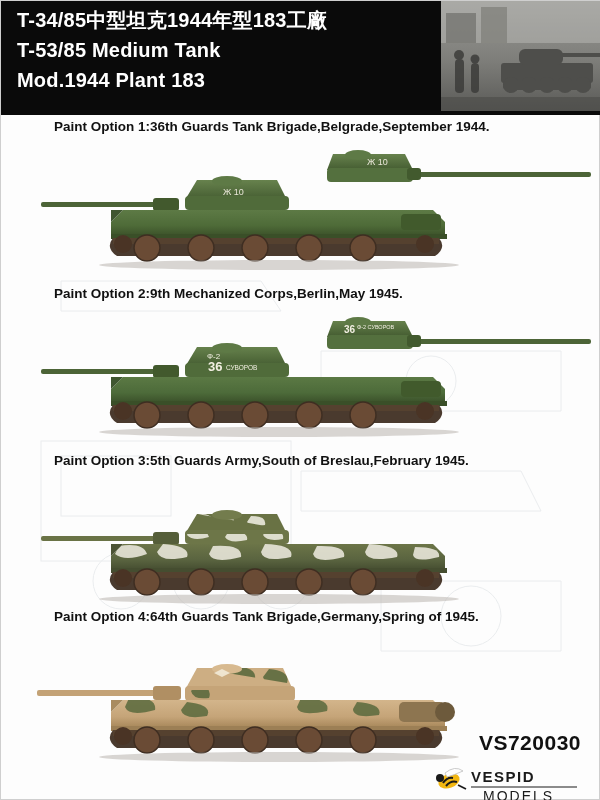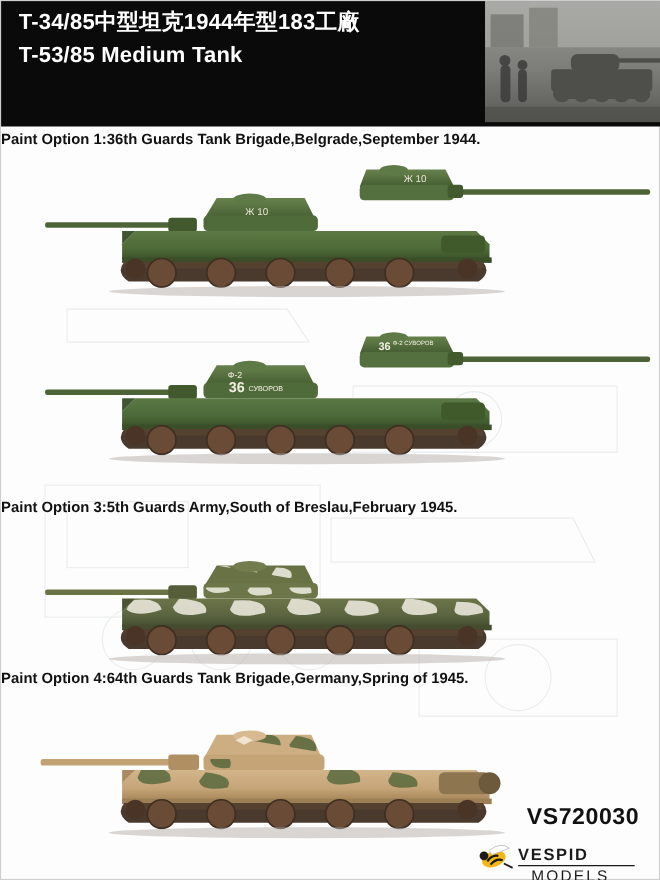--- a/index.html
+++ b/index.html
@@ -43,20 +43,22 @@
     line-height:1.25;
   }
   .t-cn{font-size:20px;}
   .t-en1{font-size:20px;margin-top:5px;}
   .t-en2{font-size:20px;margin-top:5px;}
 
   
   .option{position:absolute;left:0;width:600px;}
   .option-title{
     font-size:13.5px;font-weight:bold;color:#111;
+    margin-left:22px;
+    padding-left:31px;
   }
   .art{
     position:relative;width:561px;height:auto;
   }
 
   .code{
     position:absolute;right:18px;top:706px;
     font-size:21px;font-weight:bold;letter-spacing:.5px;color:#111;margin-top:24px;
   }
   .logo{
@@ -120,20 +122,21 @@
           <circle cx="18" cy="54" r="5"></circle>
           <rect x="30" y="62" width="8" height="30" rx="4"></rect>
           <circle cx="34" cy="58" r="4.5"></circle>
         </g>
         <rect x="0" y="96" width="160" height="14" fill="#4b4b48" opacity=".6"></rect>
       </svg>
     </div>
     <div class="header-title">
       <div class="t-cn">T-34/85中型坦克1944年型183工廠</div>
       <div class="t-en1">T-53/85 Medium Tank</div>
+      <div class="t-en2">Mod.1944 Plant 183</div>
     </div>
   </div>
 
   <div class="option" style="top:118px">
     <div class="option-title">Paint Option 1:36th Guards Tank Brigade,Belgrade,September 1944.</div>
     <div class="art">
       <svg width="600" height="140" viewBox="0 0 600 140">
         <defs>
           <linearGradient id="g1" x1="0" y1="0" x2="0" y2="1">
             <stop offset="0%" stop-color="#5d7a45"></stop>
@@ -186,20 +189,21 @@
             <circle cx="424" cy="110" r="9"></circle>
           </g>
 
           <ellipse cx="278" cy="131" rx="180" ry="5" fill="#b9b5ae" opacity=".55"></ellipse>
         </g>
       </svg>
     </div>
   </div>
 
   <div class="option" style="top:285px">
+    <div class="option-title">Paint Option 2:9th Mechanized Corps,Berlin,May 1945.</div>
     <div class="art">
       <svg width="600" height="140" viewBox="0 0 600 140">
         <defs>
           <linearGradient id="g2" x1="0" y1="0" x2="0" y2="1">
             <stop offset="0%" stop-color="#5b7944"></stop>
             <stop offset="60%" stop-color="#4d6b3a"></stop>
             <stop offset="100%" stop-color="#3a5029"></stop>
           </linearGradient>
           <linearGradient id="g2t" x1="0" y1="0" x2="0" y2="1">
             <stop offset="0%" stop-color="#66814c"></stop>

